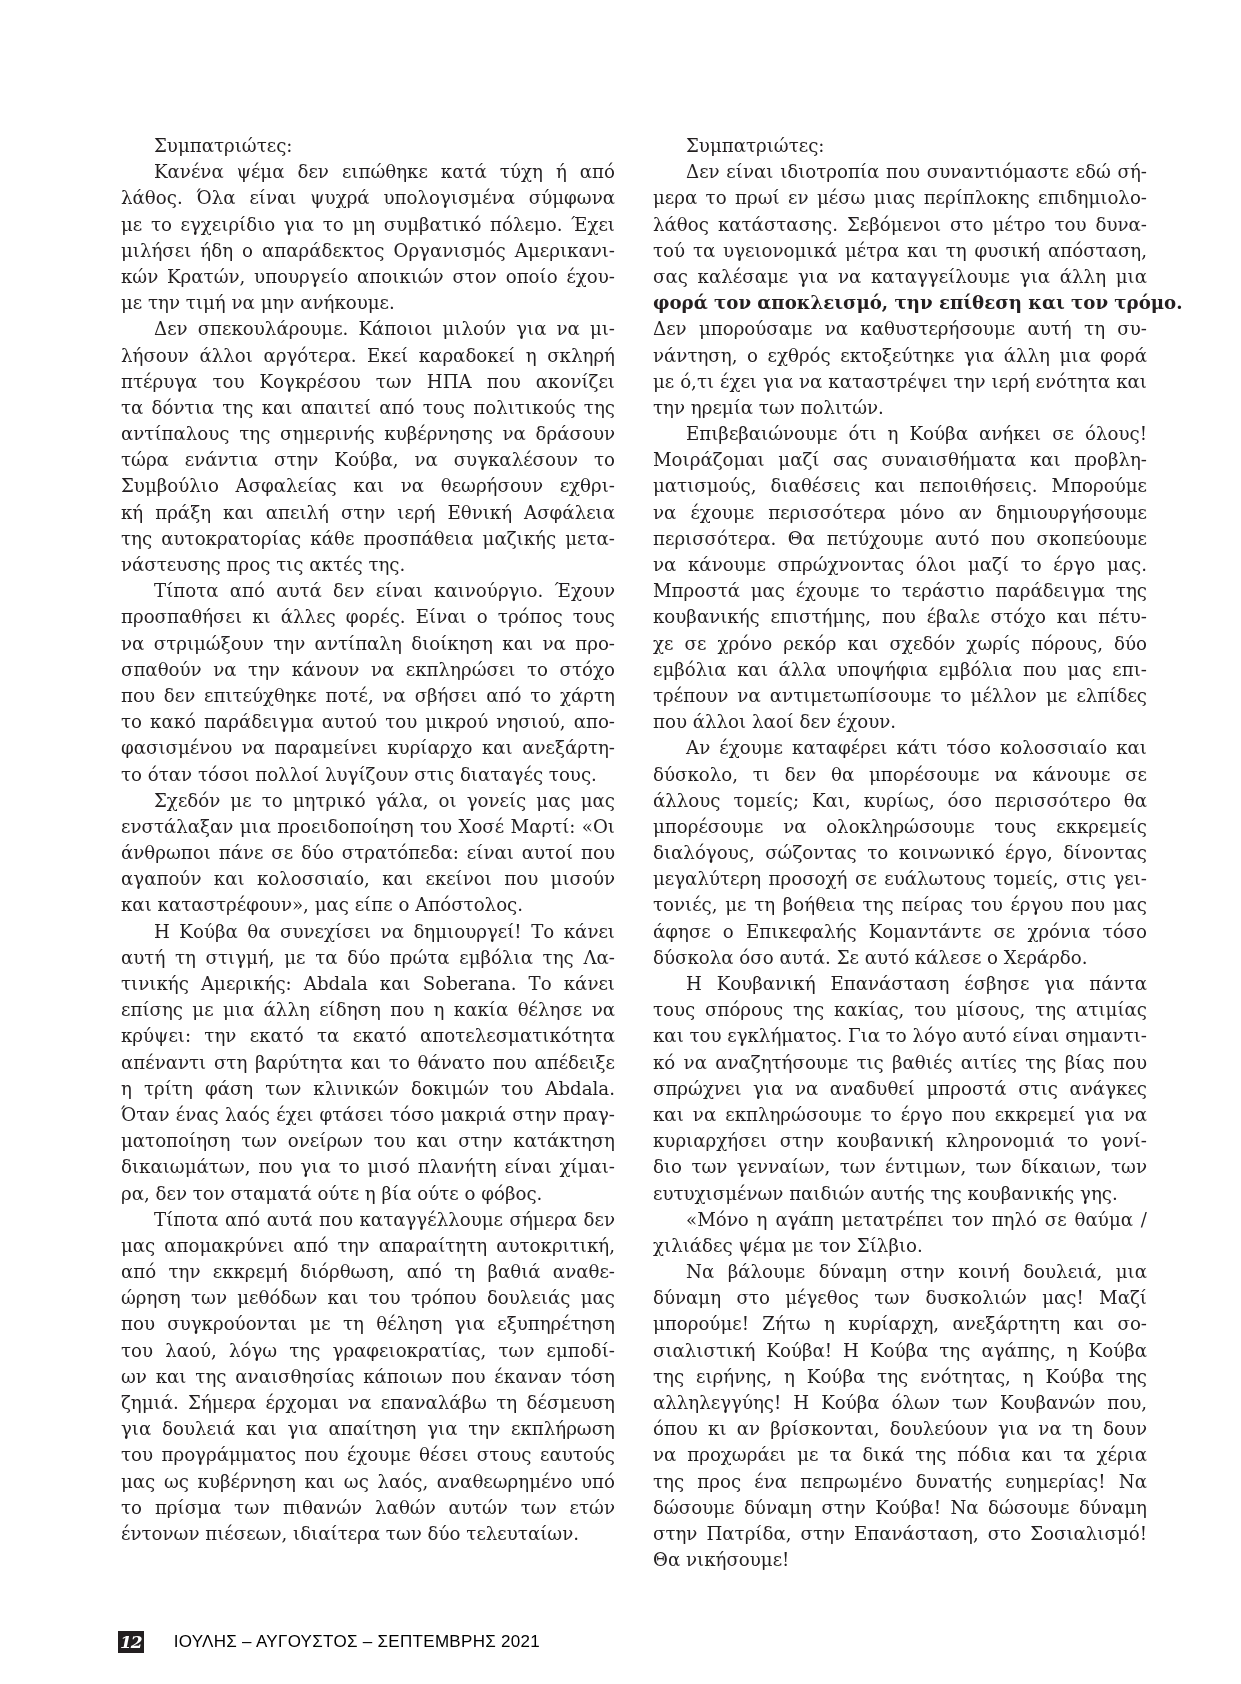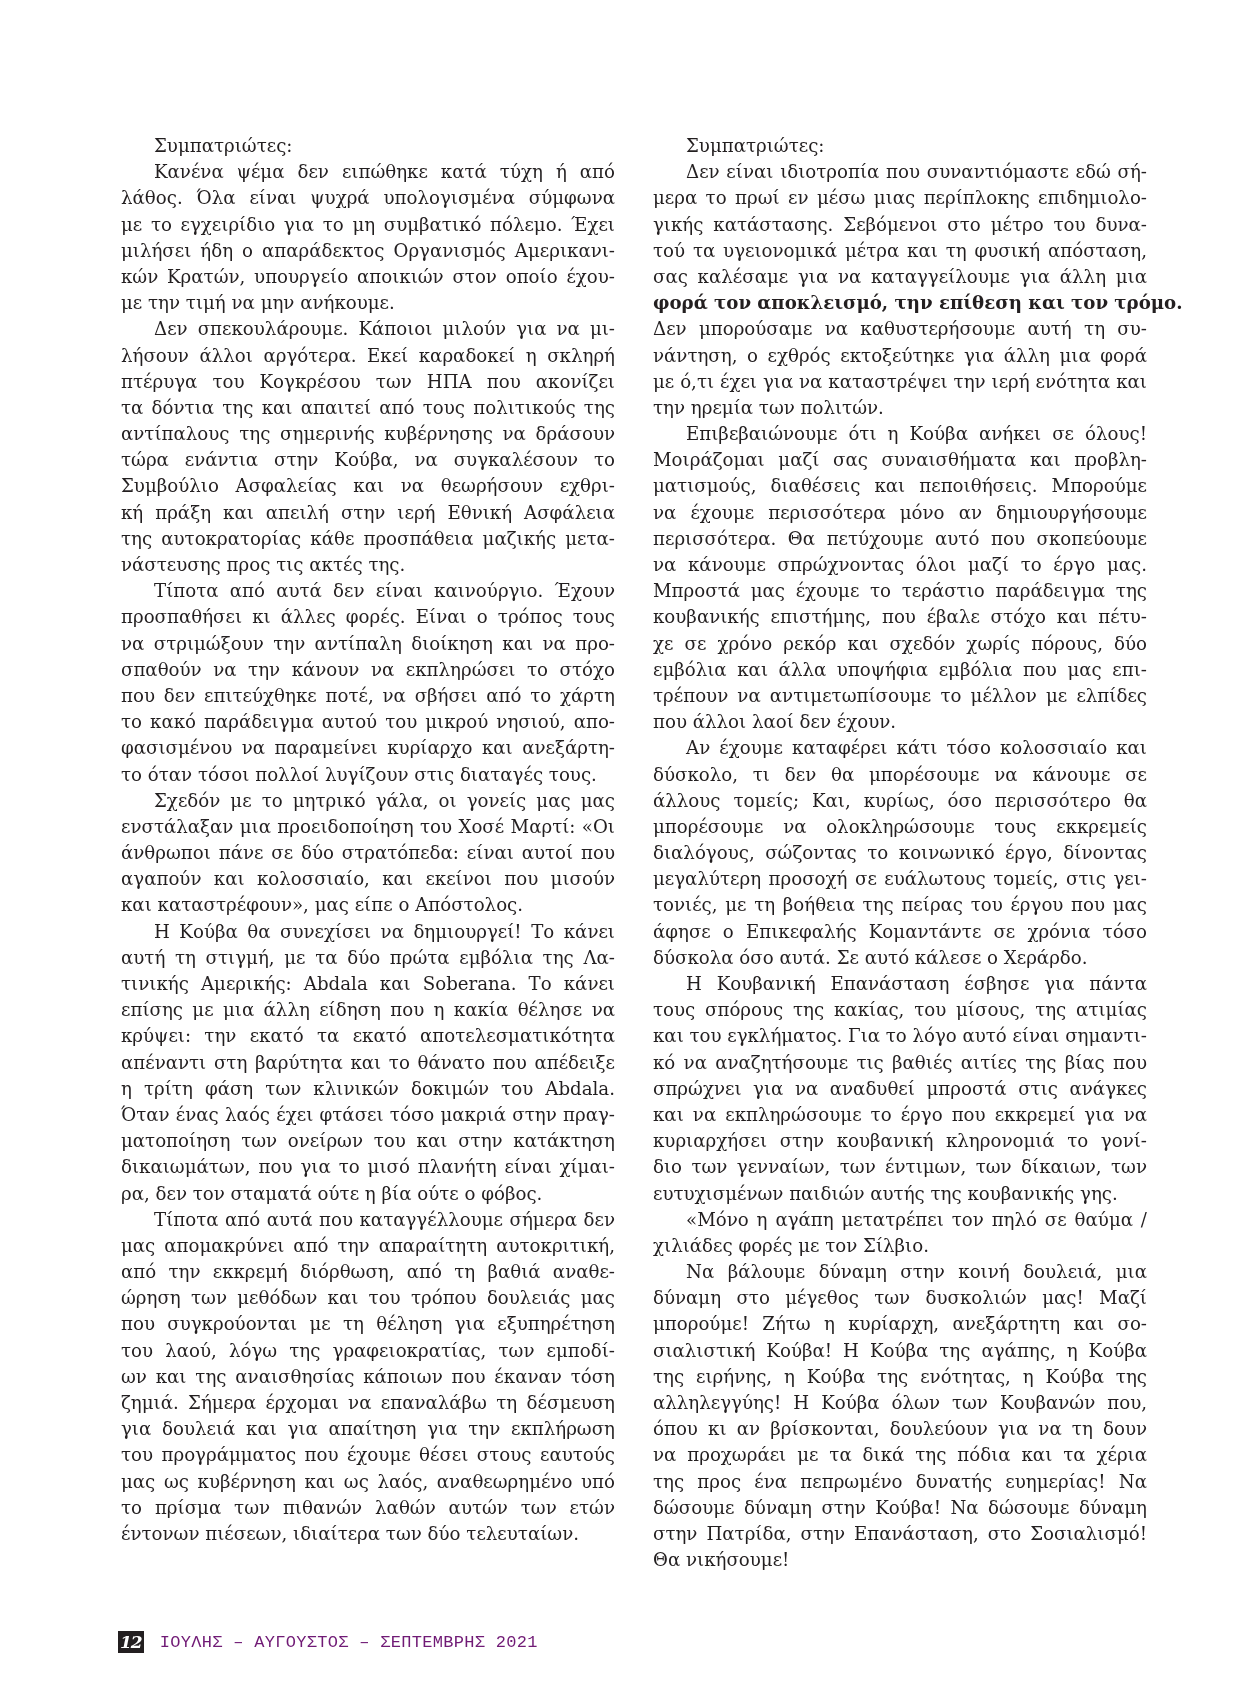--- a/index.html
+++ b/index.html
@@ -39,24 +39,24 @@
       font-family: "DejaVu Serif", serif;
       font-style: italic;
       font-weight: bold;
       font-size: 17px;
       line-height: 22px;
       height: 22px;
       padding: 0 2px;
       letter-spacing: -1px;
     }
     .issue {
-      margin-left: 16px;
-      font-family: Liberation Mono, monospace;
+      margin-left: 30px;
+      font-family: Liberation Sans, sans-serif;
       font-size: 17px;
-      color: #701a75;
+      color: #000000;
       letter-spacing: 0.3px;
     }
   </style>
 </head>
 <body>
 
 <div class="page">
   <div class="column col-left" id="col-left">
       <div class="line indent last">Συμπατριώτες:</div>
       <div class="line indent"><span style="white-space: nowrap; word-spacing: 0px;">Κανένα ψέμα δεν ειπώθηκε κατά τύχη ή από</span></div>
@@ -110,21 +110,21 @@
       <div class="line"><span style="white-space: nowrap; word-spacing: 0px;">για δουλειά και για απαίτηση για την εκπλήρωση</span></div>
       <div class="line"><span style="white-space: nowrap; word-spacing: 0px;">του προγράμματος που έχουμε θέσει στους εαυτούς</span></div>
       <div class="line"><span style="white-space: nowrap; word-spacing: 0px;">μας ως κυβέρνηση και ως λαός, αναθεωρημένο υπό</span></div>
       <div class="line"><span style="white-space: nowrap; word-spacing: 0px;">το πρίσμα των πιθανών λαθών αυτών των ετών</span></div>
       <div class="line last">έντονων πιέσεων, ιδιαίτερα των δύο τελευταίων.</div>
     </div>
   <div class="column col-right" id="col-right">
       <div class="line indent last">Συμπατριώτες:</div>
       <div class="line indent"><span style="white-space: nowrap; word-spacing: 0px;">Δεν είναι ιδιοτροπία που συναντιόμαστε εδώ σή-</span></div>
       <div class="line"><span style="white-space: nowrap; word-spacing: 0px;">μερα το πρωί εν μέσω μιας περίπλοκης επιδημιολο-</span></div>
-      <div class="line"><span style="white-space: nowrap; word-spacing: 0px;">γικής κατάστασης. Σεβόμενοι στο μέτρο του δυνα-</span></div>
+      <div class="line"><span style="white-space: nowrap; word-spacing: 0px;">λάθος κατάστασης. Σεβόμενοι στο μέτρο του δυνα-</span></div>
       <div class="line"><span style="white-space: nowrap; word-spacing: 0px;">τού τα υγειονομικά μέτρα και τη φυσική απόσταση,</span></div>
       <div class="line"><span style="white-space: nowrap; word-spacing: 0px;">σας καλέσαμε για να καταγγείλουμε για άλλη μια</span></div>
       <div class="line"><span style="white-space: nowrap; word-spacing: 0px; font-weight: bold;">φορά τον αποκλεισμό, την επίθεση και τον τρόμο.</span></div>
       <div class="line"><span style="white-space: nowrap; word-spacing: 0px;">Δεν μπορούσαμε να καθυστερήσουμε αυτή τη συ-</span></div>
       <div class="line"><span style="white-space: nowrap; word-spacing: 0px;">νάντηση, ο εχθρός εκτοξεύτηκε για άλλη μια φορά</span></div>
       <div class="line"><span style="white-space: nowrap; word-spacing: 0px;">με ό,τι έχει για να καταστρέψει την ιερή ενότητα και</span></div>
       <div class="line last">την ηρεμία των πολιτών.</div>
       <div class="line indent"><span style="white-space: nowrap; word-spacing: 0px;">Επιβεβαιώνουμε ότι η Κούβα ανήκει σε όλους!</span></div>
       <div class="line"><span style="white-space: nowrap; word-spacing: 0px;">Μοιράζομαι μαζί σας συναισθήματα και προβλη-</span></div>
       <div class="line"><span style="white-space: nowrap; word-spacing: 0px;">ματισμούς, διαθέσεις και πεποιθήσεις. Μπορούμε</span></div>
@@ -149,21 +149,21 @@
       <div class="line indent"><span style="white-space: nowrap; word-spacing: 0px;">Η Κουβανική Επανάσταση έσβησε για πάντα</span></div>
       <div class="line"><span style="white-space: nowrap; word-spacing: 0px;">τους σπόρους της κακίας, του μίσους, της ατιμίας</span></div>
       <div class="line"><span style="white-space: nowrap; word-spacing: -0.0996094px;">και του εγκλήματος. Για το λόγο αυτό είναι σημαντι-</span></div>
       <div class="line"><span style="white-space: nowrap; word-spacing: 0px;">κό να αναζητήσουμε τις βαθιές αιτίες της βίας που</span></div>
       <div class="line"><span style="white-space: nowrap; word-spacing: 0px;">σπρώχνει για να αναδυθεί μπροστά στις ανάγκες</span></div>
       <div class="line"><span style="white-space: nowrap; word-spacing: 0px;">και να εκπληρώσουμε το έργο που εκκρεμεί για να</span></div>
       <div class="line"><span style="white-space: nowrap; word-spacing: 0px;">κυριαρχήσει στην κουβανική κληρονομιά το γονί-</span></div>
       <div class="line"><span style="white-space: nowrap; word-spacing: 0px;">διο των γενναίων, των έντιμων, των δίκαιων, των</span></div>
       <div class="line last">ευτυχισμένων παιδιών αυτής της κουβανικής γης.</div>
       <div class="line indent"><span style="white-space: nowrap; word-spacing: 0px;">«Μόνο η αγάπη μετατρέπει τον πηλό σε θαύμα /</span></div>
-      <div class="line last">χιλιάδες φορές με τον Σίλβιο.</div>
+      <div class="line last">χιλιάδες ψέμα με τον Σίλβιο.</div>
       <div class="line indent"><span style="white-space: nowrap; word-spacing: 0px;">Να βάλουμε δύναμη στην κοινή δουλειά, μια</span></div>
       <div class="line"><span style="white-space: nowrap; word-spacing: 0px;">δύναμη στο μέγεθος των δυσκολιών μας! Μαζί</span></div>
       <div class="line"><span style="white-space: nowrap; word-spacing: 0px;">μπορούμε! Ζήτω η κυρίαρχη, ανεξάρτητη και σο-</span></div>
       <div class="line"><span style="white-space: nowrap; word-spacing: 0px;">σιαλιστική Κούβα! Η Κούβα της αγάπης, η Κούβα</span></div>
       <div class="line"><span style="white-space: nowrap; word-spacing: 0px;">της ειρήνης, η Κούβα της ενότητας, η Κούβα της</span></div>
       <div class="line"><span style="white-space: nowrap; word-spacing: 0px;">αλληλεγγύης! Η Κούβα όλων των Κουβανών που,</span></div>
       <div class="line"><span style="white-space: nowrap; word-spacing: 0px;">όπου κι αν βρίσκονται, δουλεύουν για να τη δουν</span></div>
       <div class="line"><span style="white-space: nowrap; word-spacing: 0px;">να προχωράει με τα δικά της πόδια και τα χέρια</span></div>
       <div class="line"><span style="white-space: nowrap; word-spacing: 0px;">της προς ένα πεπρωμένο δυνατής ευημερίας! Να</span></div>
       <div class="line"><span style="white-space: nowrap; word-spacing: 0px;">δώσουμε δύναμη στην Κούβα! Να δώσουμε δύναμη</span></div>

